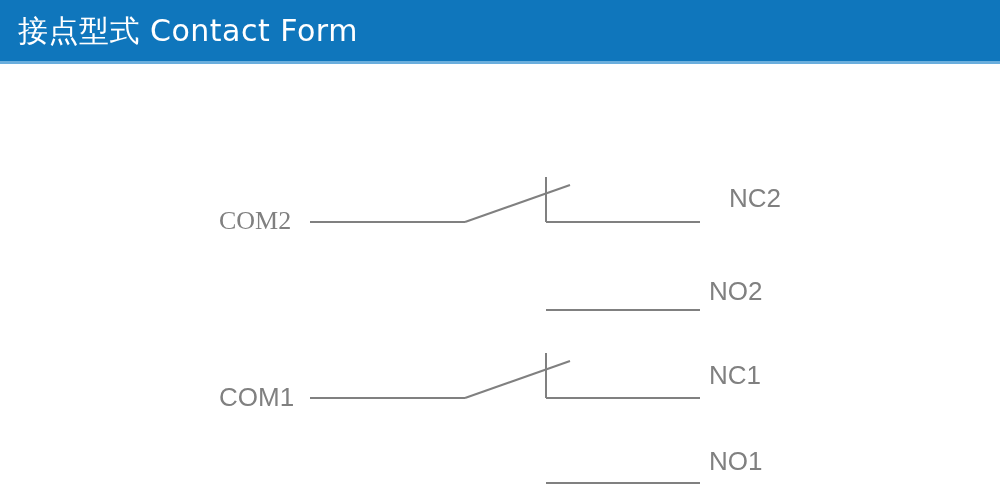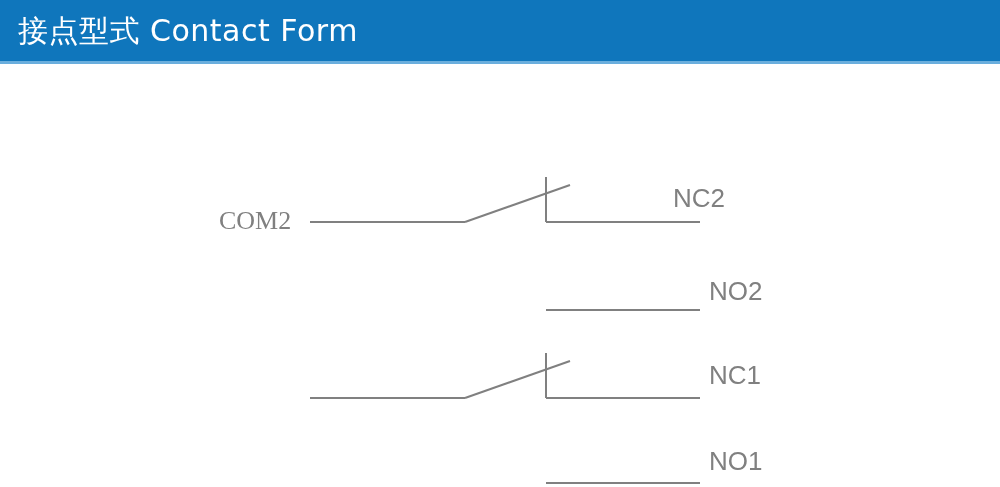--- a/index.html
+++ b/index.html
@@ -66,21 +66,21 @@
   
   .label {
     position: absolute;
     color: #808080;
     font-size: 26px;
     font-weight: 400;
     white-space: nowrap;
     font-family: "Liberation Sans", sans-serif;
   }
   .label-com2 { left: 219px; top: 206px; font-family: Liberation Serif, serif; }
-  .label-nc2  { left: 673px; top: 183px; }
+  .label-nc2  { left: 729px; top: 183px; }
   .label-no2  { left: 709px; top: 276px; }
   .label-com1 { left: 219px; top: 382px; }
   .label-nc1  { left: 709px; top: 360px; text-align: right; }
   .label-no1  { left: 709px; top: 446px; text-align: center; }
 </style>
 </head>
 <body>
 
 <div id="page">
 
@@ -112,16 +112,17 @@
         <line x1="546" y1="334" x2="700" y2="334"></line>
 
         <line x1="546" y1="419" x2="700" y2="419"></line>
       </g>
     </svg>
   </div>
 
   <div class="label label-com2">COM2</div>
   <div class="label label-nc2">NC2</div>
   <div class="label label-no2">NO2</div>
+  <div class="label label-com1">COM1</div>
   <div class="label label-nc1">NC1</div>
   <div class="label label-no1">NO1</div>
 
 </div>
 
 </body></html>

